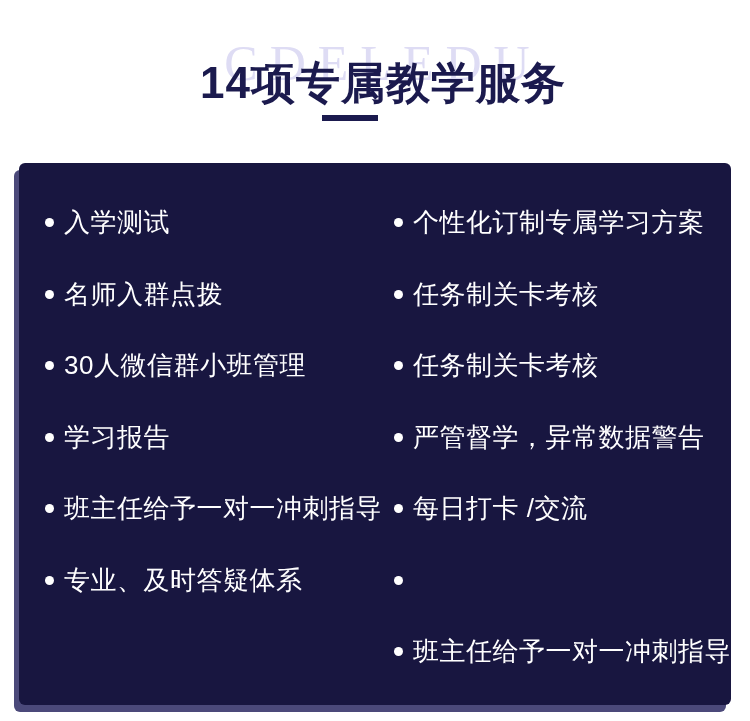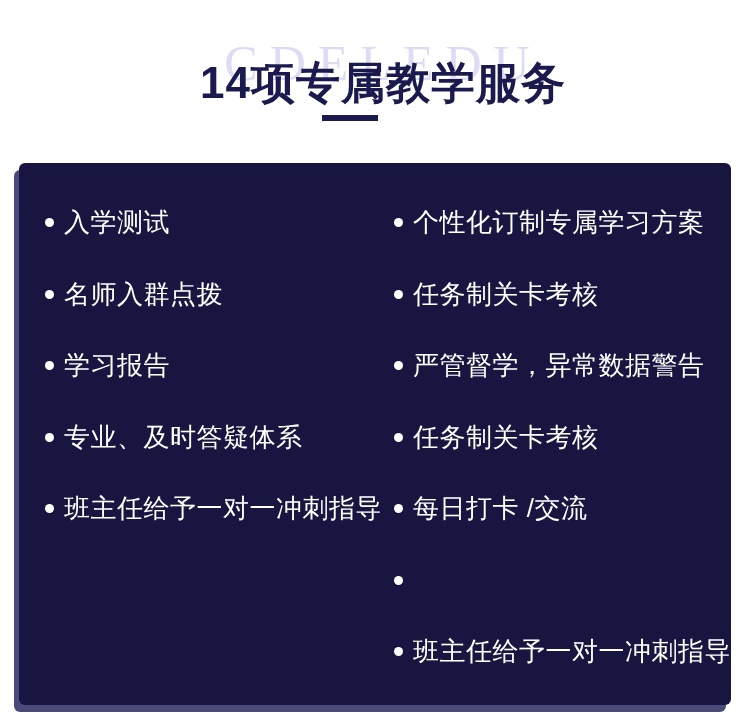--- a/index.html
+++ b/index.html
@@ -127,47 +127,51 @@
         <li>
           <span class="bullet"></span>
           <span class="item-text">入学测试</span>
         </li>
         <li>
           <span class="bullet"></span>
           <span class="item-text">名师入群点拨</span>
         </li>
         <li>
           <span class="bullet"></span>
+          <span class="item-text">30人微信群小班管理</span>
+        </li>
+        <li>
+          <span class="bullet"></span>
           <span class="item-text">学习报告</span>
         </li>
         <li>
           <span class="bullet"></span>
-          <span class="item-text">专业、及时答疑体系</span>
+          <span class="item-text">班主任给予一对一冲刺指导</span>
         </li>
         <li>
           <span class="bullet"></span>
-          <span class="item-text">班主任给予一对一冲刺指导</span>
+          <span class="item-text">专业、及时答疑体系</span>
         </li>
       </ul>
     <ul class="service-list right-col">
         <li>
           <span class="bullet"></span>
           <span class="item-text">个性化订制专属学习方案</span>
         </li>
         <li>
           <span class="bullet"></span>
           <span class="item-text">任务制关卡考核</span>
         </li>
         <li>
           <span class="bullet"></span>
-          <span class="item-text">严管督学，异常数据警告</span>
+          <span class="item-text">任务制关卡考核</span>
         </li>
         <li>
           <span class="bullet"></span>
-          <span class="item-text">任务制关卡考核</span>
+          <span class="item-text">严管督学，异常数据警告</span>
         </li>
         <li>
           <span class="bullet"></span>
           <span class="item-text">每日打卡 /交流</span>
         </li>
         <li>
           <span class="bullet"></span>
         </li>
         <li>
           <span class="bullet"></span>

